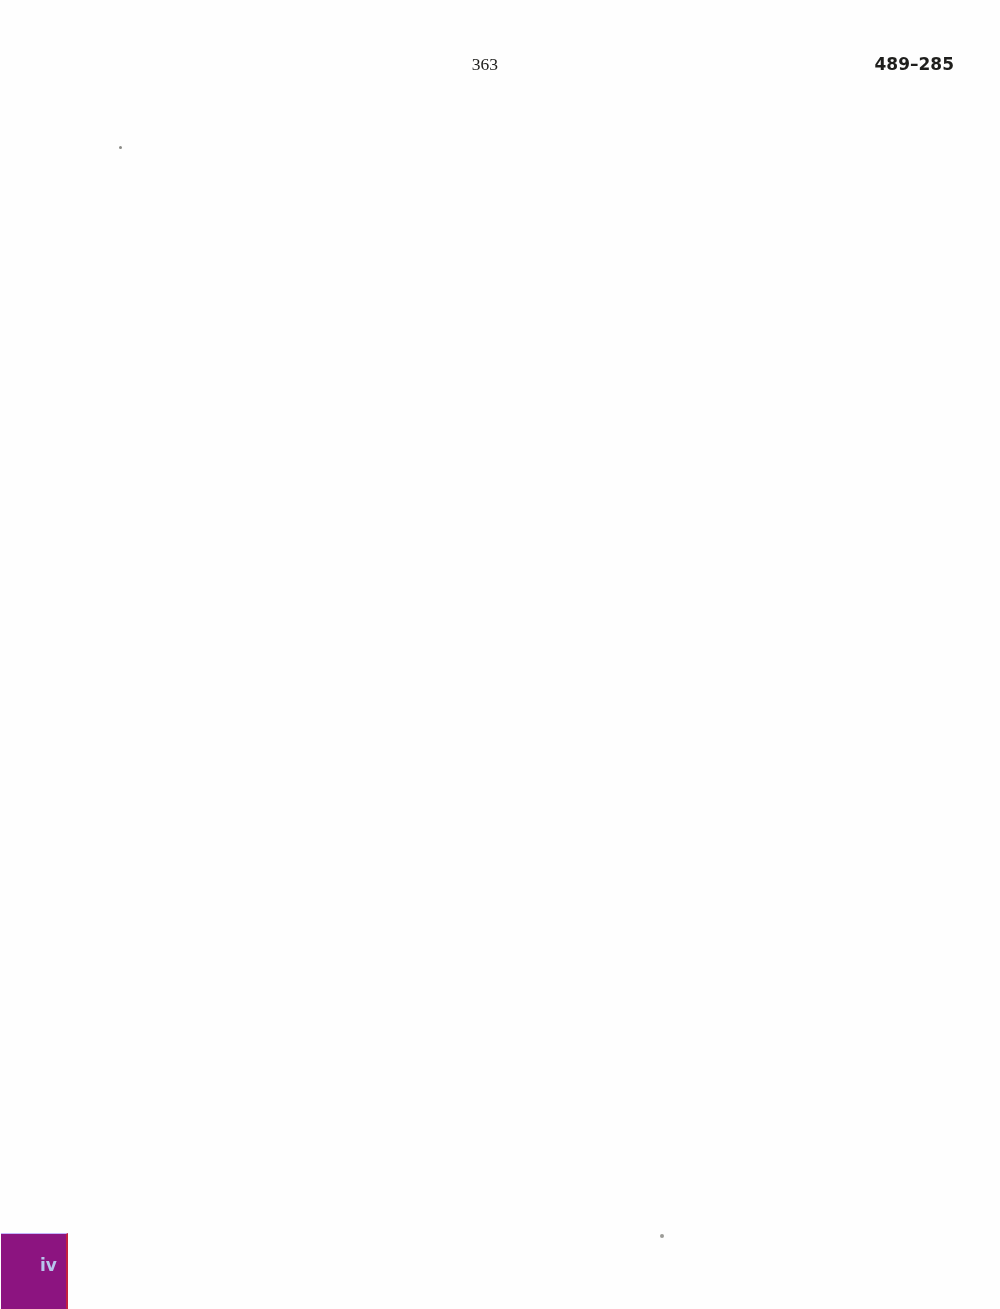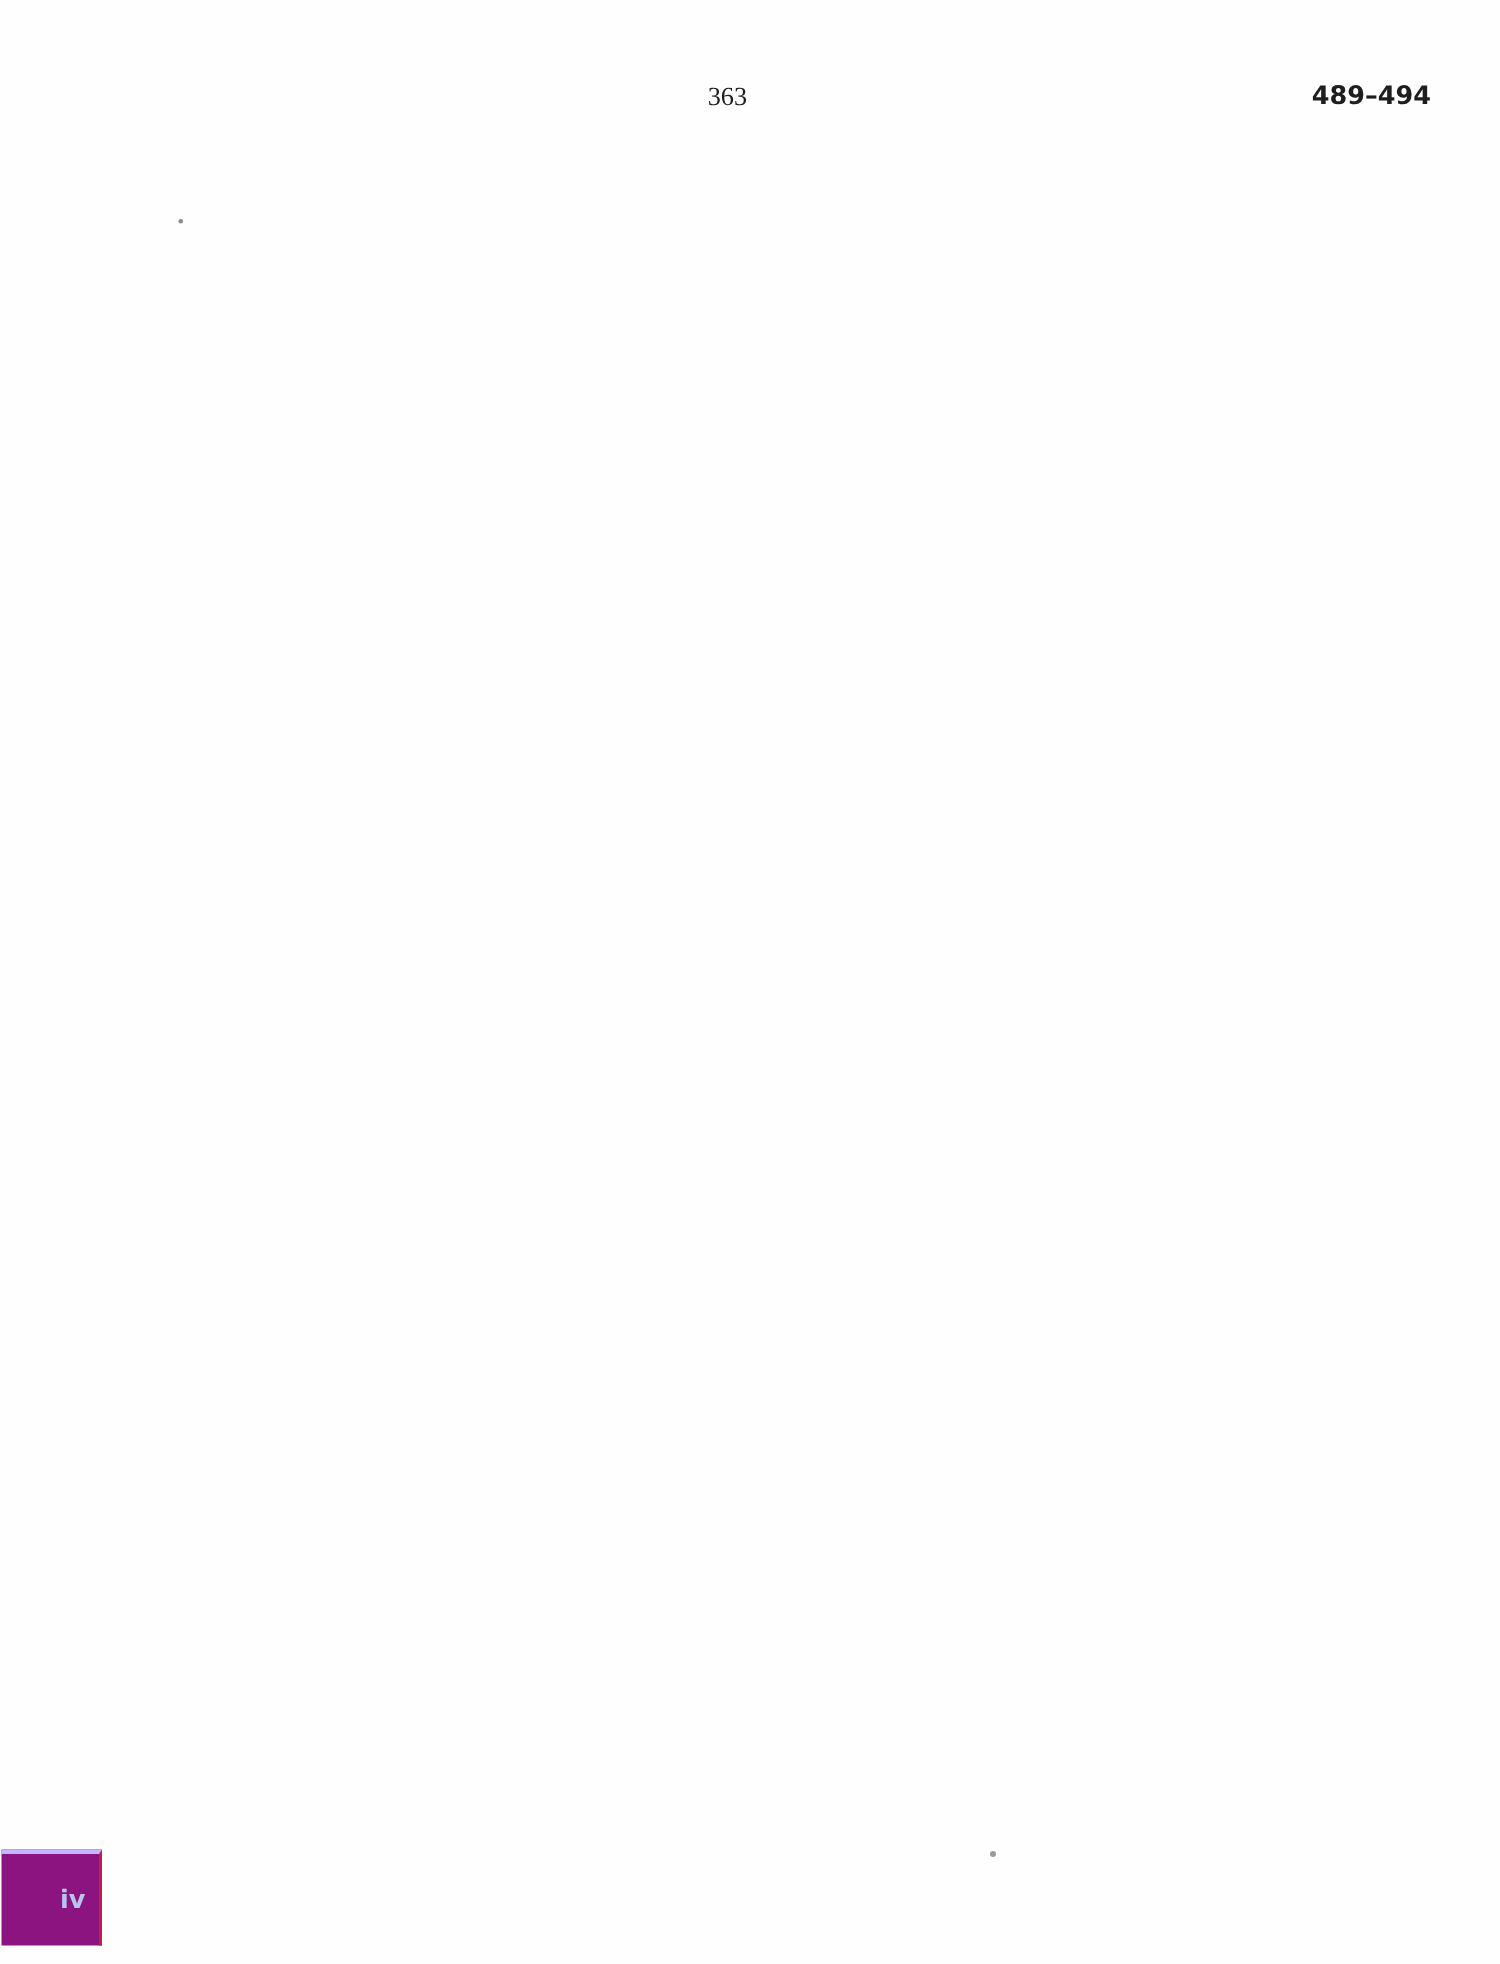--- a/index.html
+++ b/index.html
@@ -58,23 +58,23 @@
   .heading.magenta{color:var(--magenta);}
 
   
   .note{
     margin-top:26px;padding-left:5px;
     font-size:17.5px;line-height:24.6px;
   }
 
   
   .footer-box{
-    position:absolute;left:1px;top:1233px;width:67px;height:64px;
+    position:absolute;left:1px;top:1233px;width:67px;height:76px;
     background:var(--purple);
-    border-top:3px solid #c4b5fd;
+    border-top:1px solid #c4b5fd;
     border-right:2px solid #c32040;
     box-sizing:border-box;
   }
   .footer-box .folio{
     position:absolute;left:39px;top:21px;
     font-family:"DejaVu Sans",sans-serif;font-weight:bold;
     font-size:17px;color:#b7c5ec;
   }
 
   
@@ -394,21 +394,21 @@
       </div>
       <div class="entries">
         <div class="row row-bold">
           <span class="title">Answers</span>
           <span class="leader"></span>
           <span class="page">433–488</span>
         </div>
         <div class="row row-bold">
           <span class="title">Index</span>
           <span class="leader"></span>
-          <span class="page">489–494</span>
+          <span class="page">489–285</span>
         </div>
       </div>
       <div class="note">
         <div class="note-line">Access your support website for extra</div>
         <div class="note-line">homework questions and exam revision</div>
         <div class="note-line">material</div>
         <div class="note-line">www.oxfordsecondary.com/9780198425076</div>
       </div>
     </div>
 

